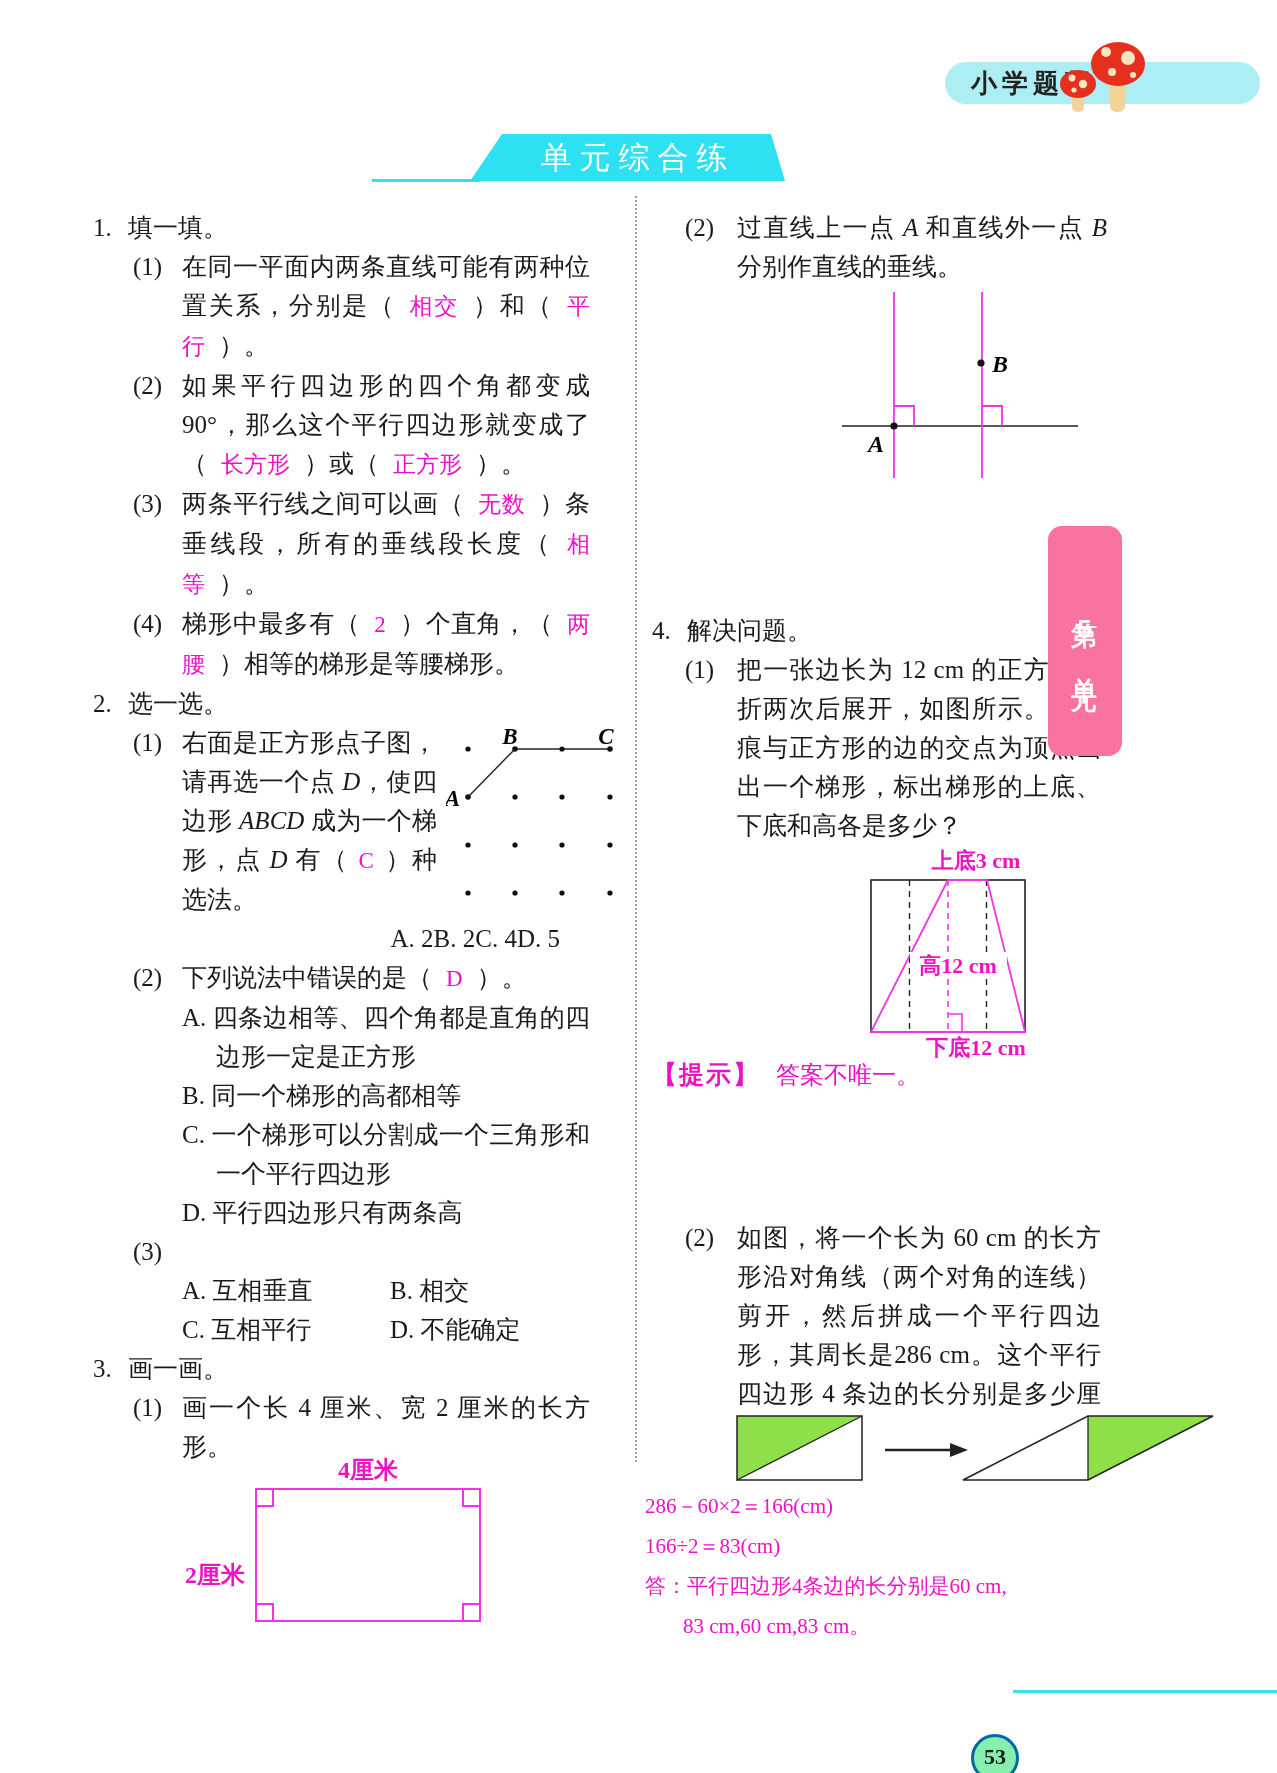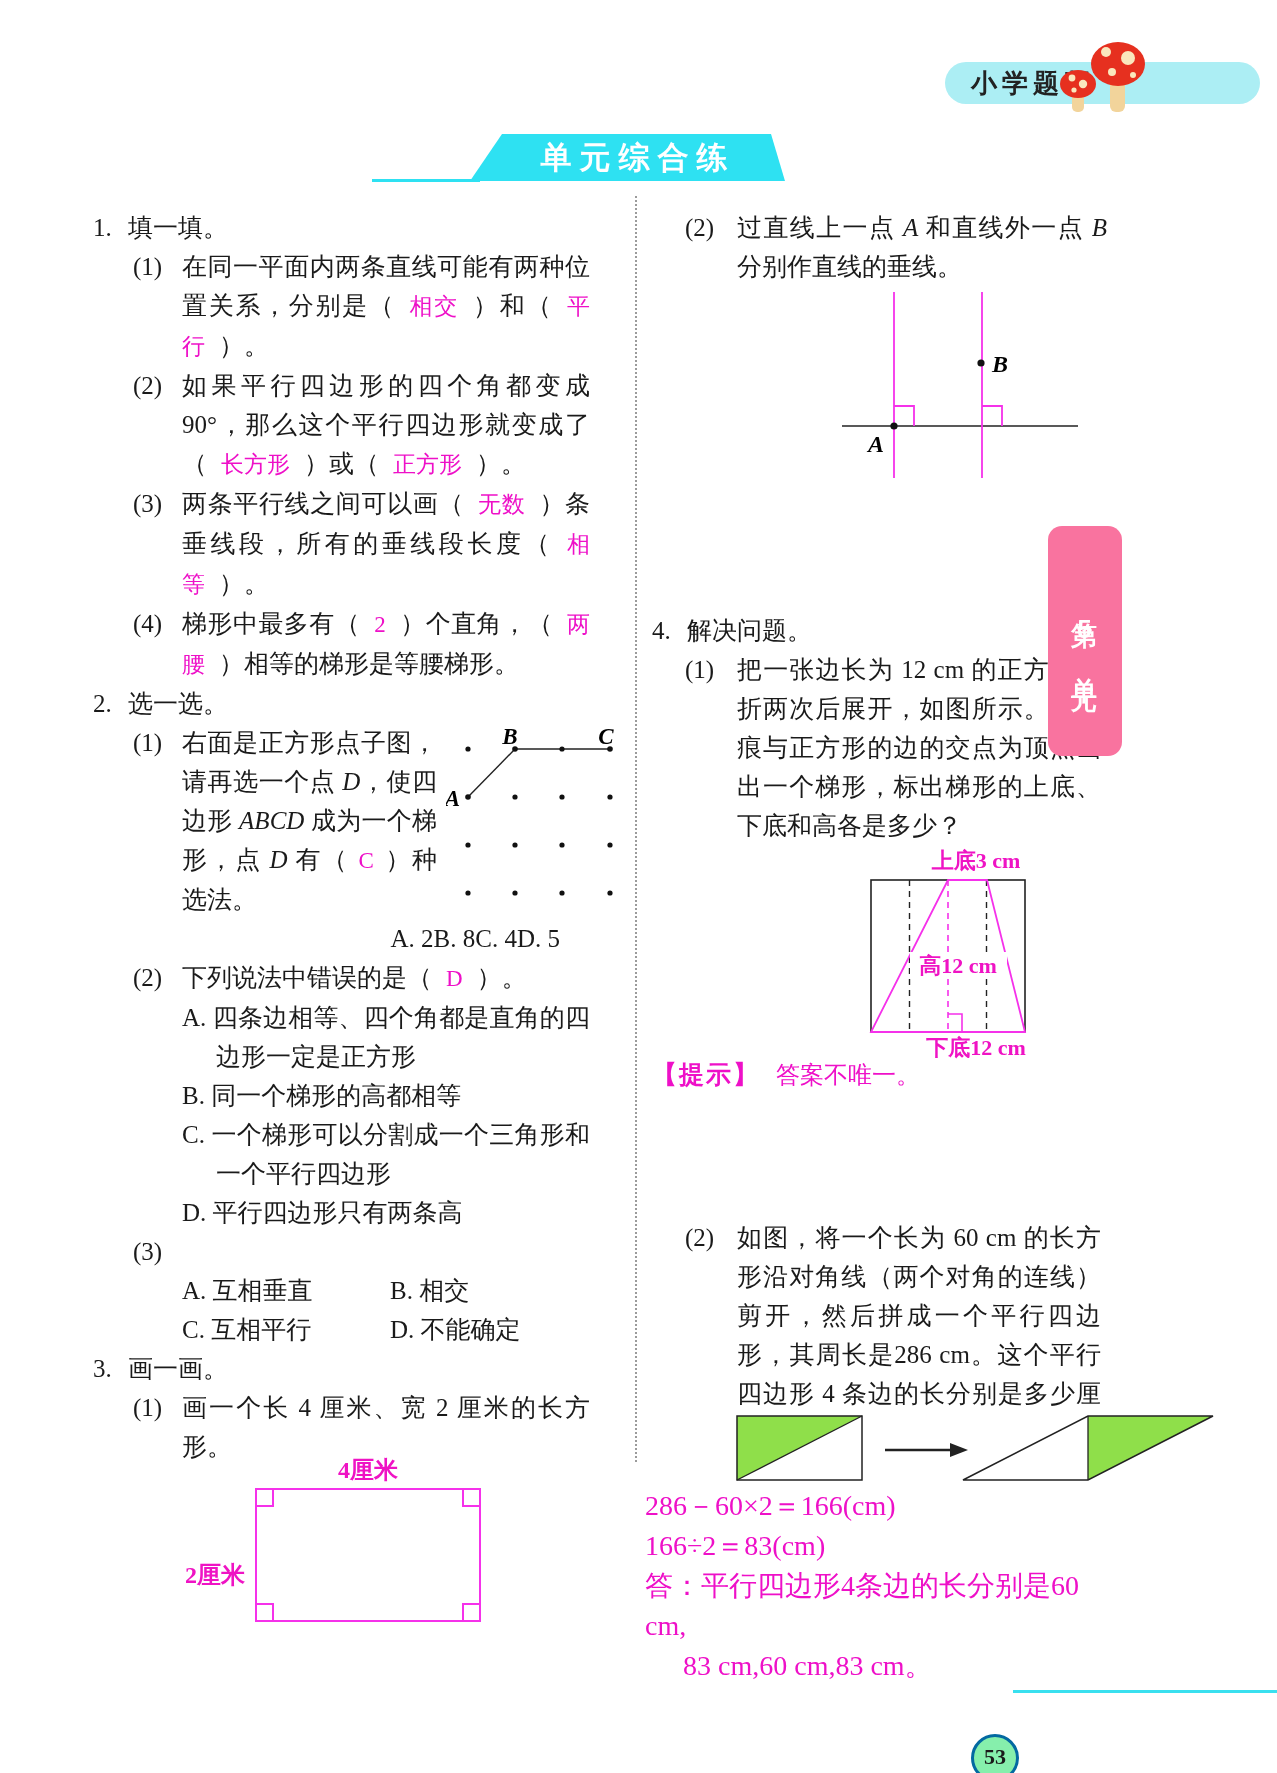--- a/index.html
+++ b/index.html
@@ -7,21 +7,21 @@
        font-family:"Liberation Serif","DejaVu Serif",serif;color:#1a1a1a;overflow:hidden;}
   .abs{position:absolute;}
   
   .brand-pill{left:945px;top:62px;width:315px;height:42px;border-radius:21px;background:#aceef4;}
   .brand-pill span{display:block;line-height:42px;padding-left:26px;font-family:"Liberation Sans",sans-serif;
        font-weight:bold;font-size:26px;letter-spacing:5px;color:#222;}
   
   .banner{left:420px;top:134px;width:372px;height:47px;background:#2ee1f2;
        clip-path:polygon(82px 0%,351px 0%,365px 100%,50px 100%);}
   .banner span{display:block;line-height:47px;text-align:center;padding-left:64px;color:#fff;
-       font-family:"Liberation Sans",sans-serif;font-weight:bold;font-size:31px;letter-spacing:8px;}
+       font-family:"Liberation Sans",sans-serif;font-weight:normal;font-size:31px;letter-spacing:8px;}
   .banner-tail{left:372px;top:179px;width:108px;height:3px;background:#2ee1f2;}
   .divider{left:635px;top:196px;height:1266px;width:0;border-left:2px dotted #9b9b9b;}
   
   .col{font-size:25px;line-height:39px;text-align:justify;}
   .leftcol{left:93px;top:208px;width:497px;}
   .qline{display:flex;}
   .qline .qno{flex:0 0 35px;}
   .sub{display:flex;}
   .sub .num{flex:0 0 49px;}
   .sub .stext{flex:1;}
@@ -30,21 +30,21 @@
   .em{font-style:italic;}
   .optrow4{margin-left:89px;width:378px;display:flex;justify-content:flex-end;}
   .optgrid{margin-left:89px;display:grid;grid-template-columns:208px auto;}
   .opt{margin-left:89px;padding-left:34px;text-indent:-34px;}
   
   .r-top{left:652px;top:208px;width:455px;}
   .r-q4{left:652px;top:611px;width:449px;}
   .r-q42{left:652px;top:1218px;width:449px;}
   .hint{left:652px;top:1058px;width:440px;font-size:24px;color:#ee10c8;}
   .hint b{font-size:25px;margin-right:16px;letter-spacing:2px;}
-  .answer-work{left:645px;top:1486px;width:460px;color:#ee10c8;font-size:28px;line-height:40px;}
+  .answer-work{left:645px;top:1486px;width:460px;color:#ee10c8;font-size:21px;line-height:40px;}
   .answer-work .indent{padding-left:38px;}
   
   .rect-fig{left:255px;top:1488px;width:222px;height:130px;border:2px solid #f531ea;}
   .corner{position:absolute;width:15px;height:15px;}
   .c-tl{left:0;top:0;border-right:2px solid #f531ea;border-bottom:2px solid #f531ea;}
   .c-tr{right:0;top:0;border-left:2px solid #f531ea;border-bottom:2px solid #f531ea;}
   .c-bl{left:0;bottom:0;border-right:2px solid #f531ea;border-top:2px solid #f531ea;}
   .c-br{right:0;bottom:0;border-left:2px solid #f531ea;border-top:2px solid #f531ea;}
   .rect-top-label{position:absolute;top:-36px;left:50%;transform:translateX(-50%);
        color:#ef13c4;font-weight:bold;font-size:24px;white-space:nowrap;text-align:center;}
@@ -120,21 +120,21 @@
     <span>选一选。</span>
   </div>
 
   <div class="sub" style="margin-left:40px;">
     <span class="num">(1)</span>
     <span class="stext narrow"><span>右面是正方形点子图，请再选一个点 </span><span class="em">D</span><span>，使四边形 </span><span class="em">ABCD</span><span> 成为一个梯形，点 </span><span class="em">D</span><span> 有（</span><span class="ans" style="padding:0 10px;">C</span><span>）种选法。</span></span>
   </div>
 
   <div class="optrow4">
     <span>A. 2</span>
-    <span>B. 8</span>
+    <span>B. 2</span>
     <span>C. 4</span>
     <span>D. 5</span>
   </div>
 
   <div class="sub" style="margin-left:40px;">
     <span class="num">(2)</span>
     <span class="stext"><span>下列说法中错误的是（</span><span class="ans">D</span><span>）。</span></span>
   </div>
   <div class="opt"><span>A.</span> <span>四条边相等、四个角都是直角的四边形一定是正方形</span></div>
   <div class="opt"><span>B.</span> <span>同一个梯形的高都相等</span></div>

